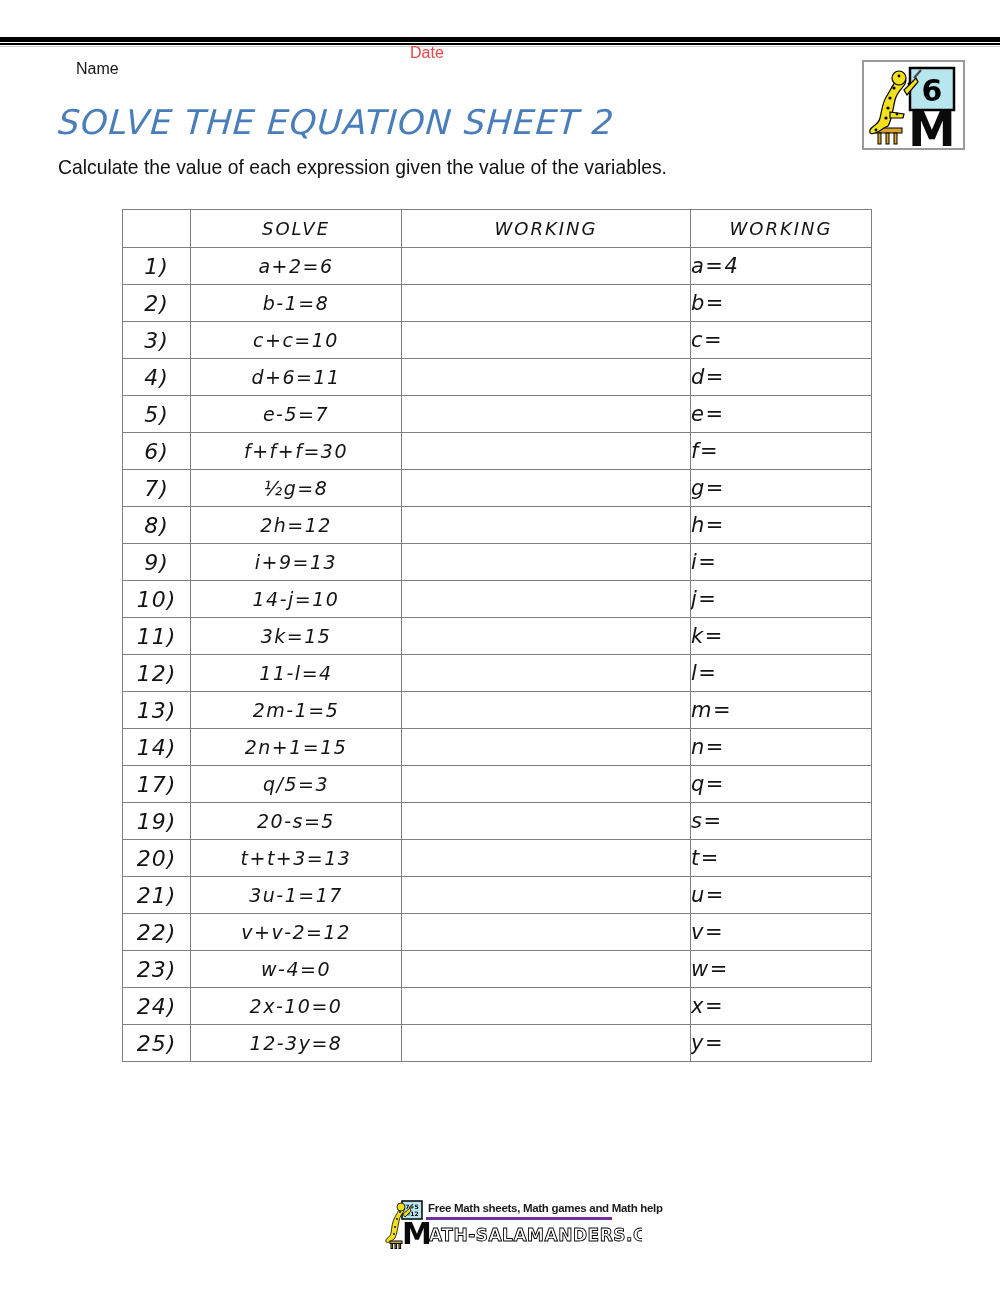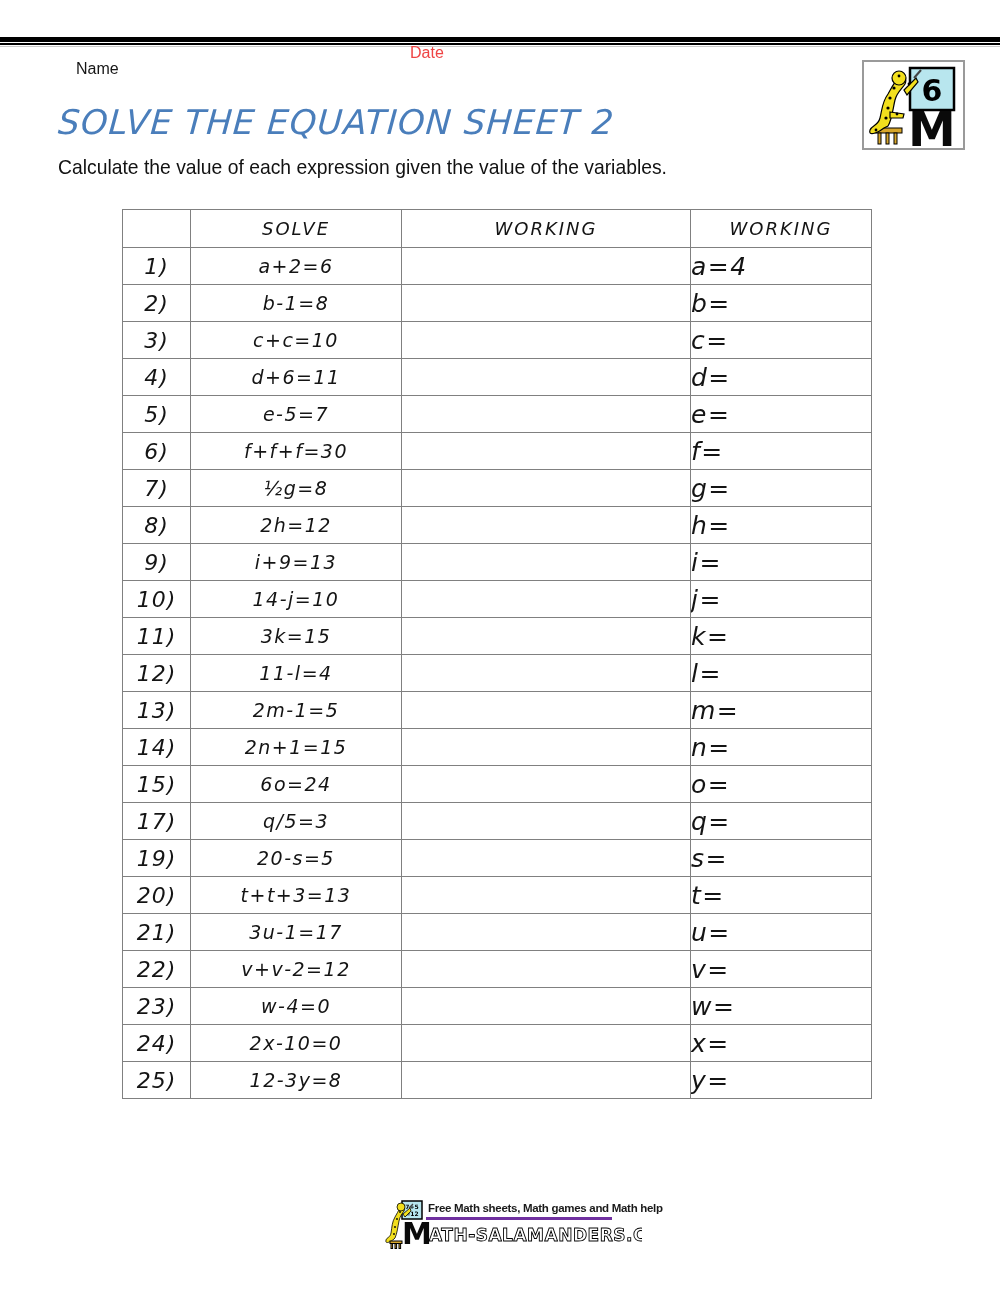--- a/index.html
+++ b/index.html
@@ -43,21 +43,21 @@
   table.eq col.c-work{width:289px;}
   table.eq col.c-ans{width:181px;}
   table.eq th,table.eq td{border:1.5px solid var(--grid-gray,#808080);padding:0;box-sizing:border-box;
            overflow:hidden;}
   table.eq thead tr{height:38px;}
   table.eq tbody tr{height:37px;}
   .hand{font-family:"DejaVu Sans",sans-serif;font-style:italic;color:#141414;}
   th.hand{font-weight:normal;font-size:18px;letter-spacing:2px;text-align:center;}
   td.num{font-size:22px;text-align:center;letter-spacing:1px;}
   td.solve{font-size:19px;text-align:center;padding-left:12px;letter-spacing:1.5px;margin-left:32px;}
-  td.answer{font-size:25px;text-align:left;padding-left:11px;letter-spacing:1.5px;}
+  td.answer{font-size:21px;text-align:left;padding-left:11px;letter-spacing:1.5px;}
 
   
   .footer-icon{position:absolute;left:384px;top:1199px;}
   .tagline{position:absolute;left:428px;top:1202px;font-size:11.5px;font-weight:bold;
            color:#1a1a1a;letter-spacing:-0.3px;white-space:nowrap;}
   .purple-rule{position:absolute;left:426px;top:1217px;width:186px;height:3px;
            background:var(--purple,#7030a0);}
   .wordmark{position:absolute;left:402px;top:1216px;}
   .wm-m{font-family:"DejaVu Sans",sans-serif;font-weight:bold;fill:#0a0a0a;}
   .wm-rest{font-family:"DejaVu Sans",sans-serif;font-weight:bold;fill:#ffffff;
@@ -223,26 +223,20 @@
       <td class="hand answer">m=</td>
     </tr>
 
     <tr>
       <td class="hand num">14)</td>
       <td class="hand solve">2n+1=15</td>
       <td class="working"></td>
       <td class="hand answer">n=</td>
     </tr>
 
-    <tr>
-      <td class="hand num">15)</td>
-      <td class="hand solve">6o=24</td>
-      <td class="working"></td>
-      <td class="hand answer">o=</td>
-    </tr>
 
 
     <tr>
       <td class="hand num">17)</td>
       <td class="hand solve">q/5=3</td>
       <td class="working"></td>
       <td class="hand answer">q=</td>
     </tr>
 
 

